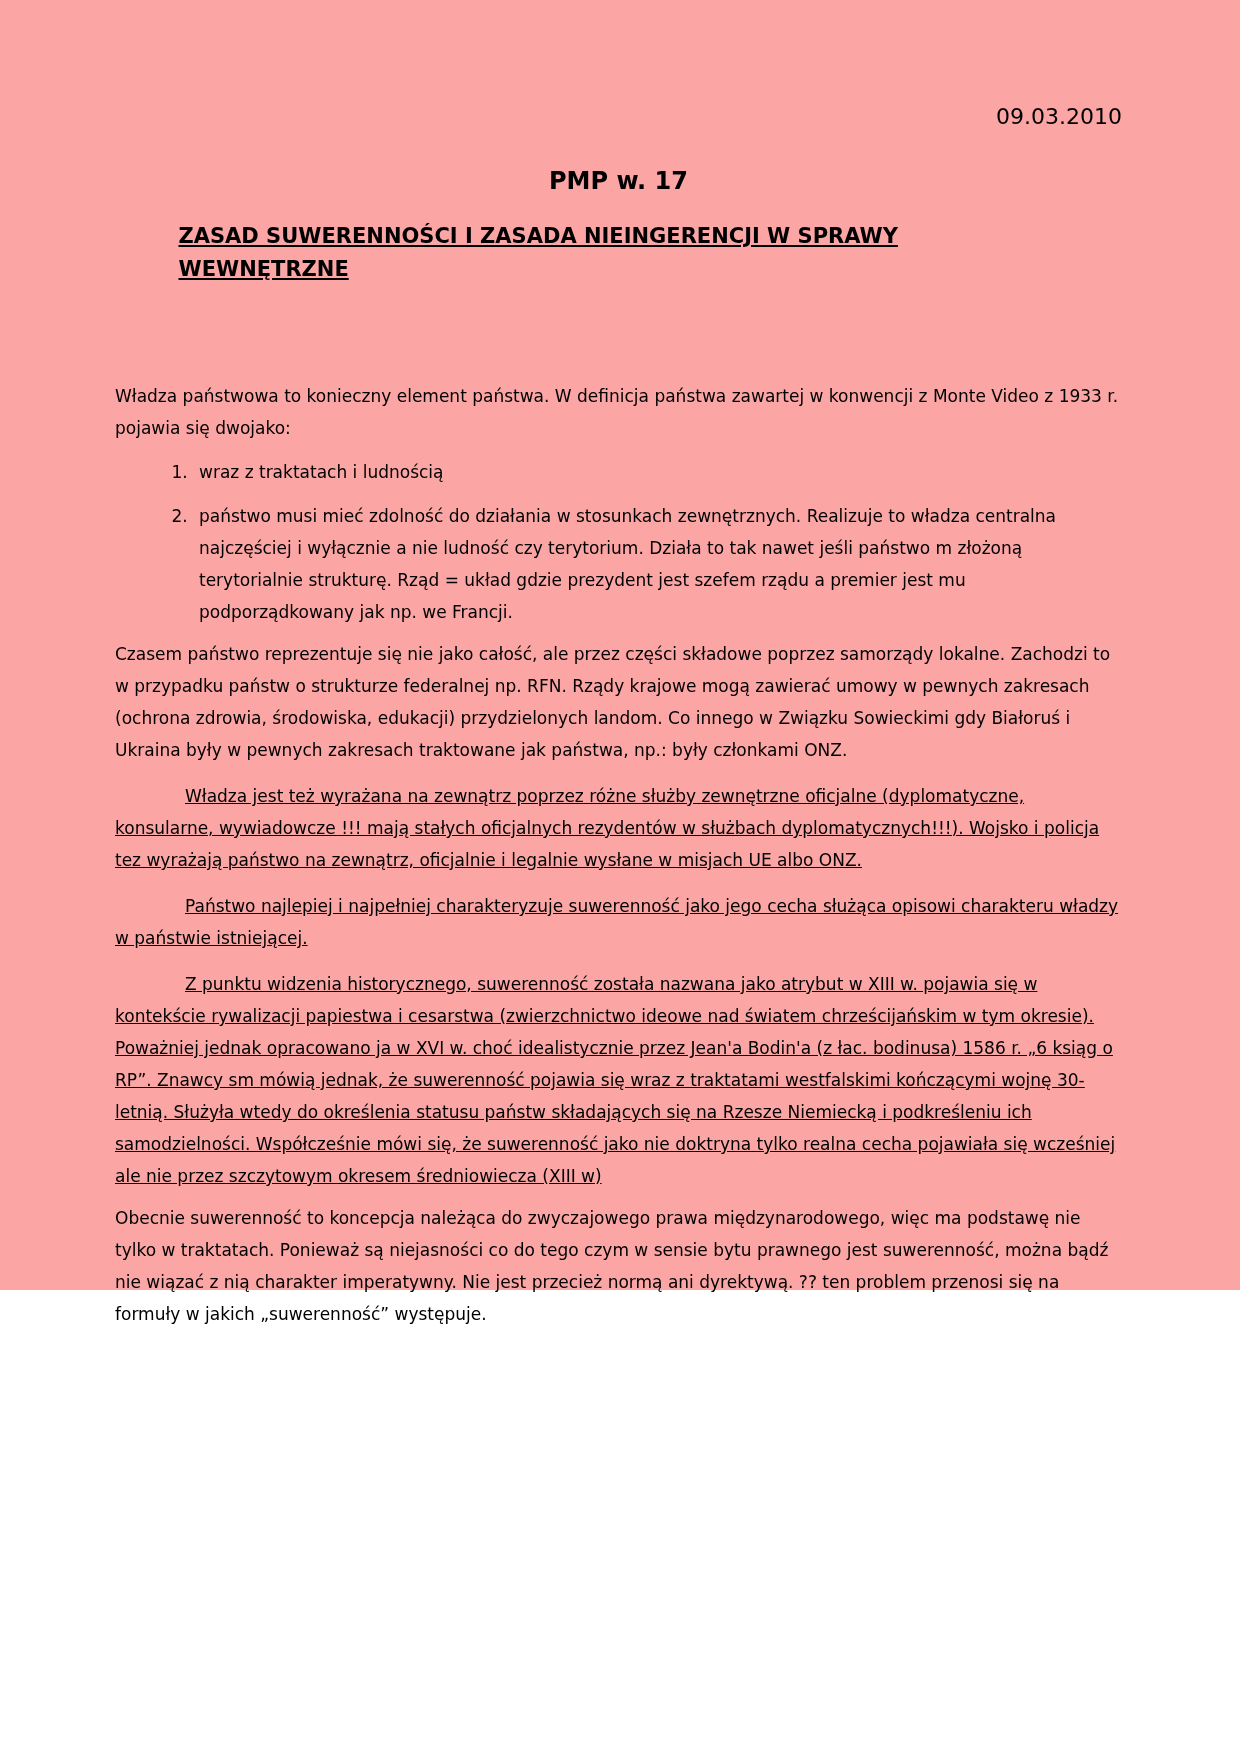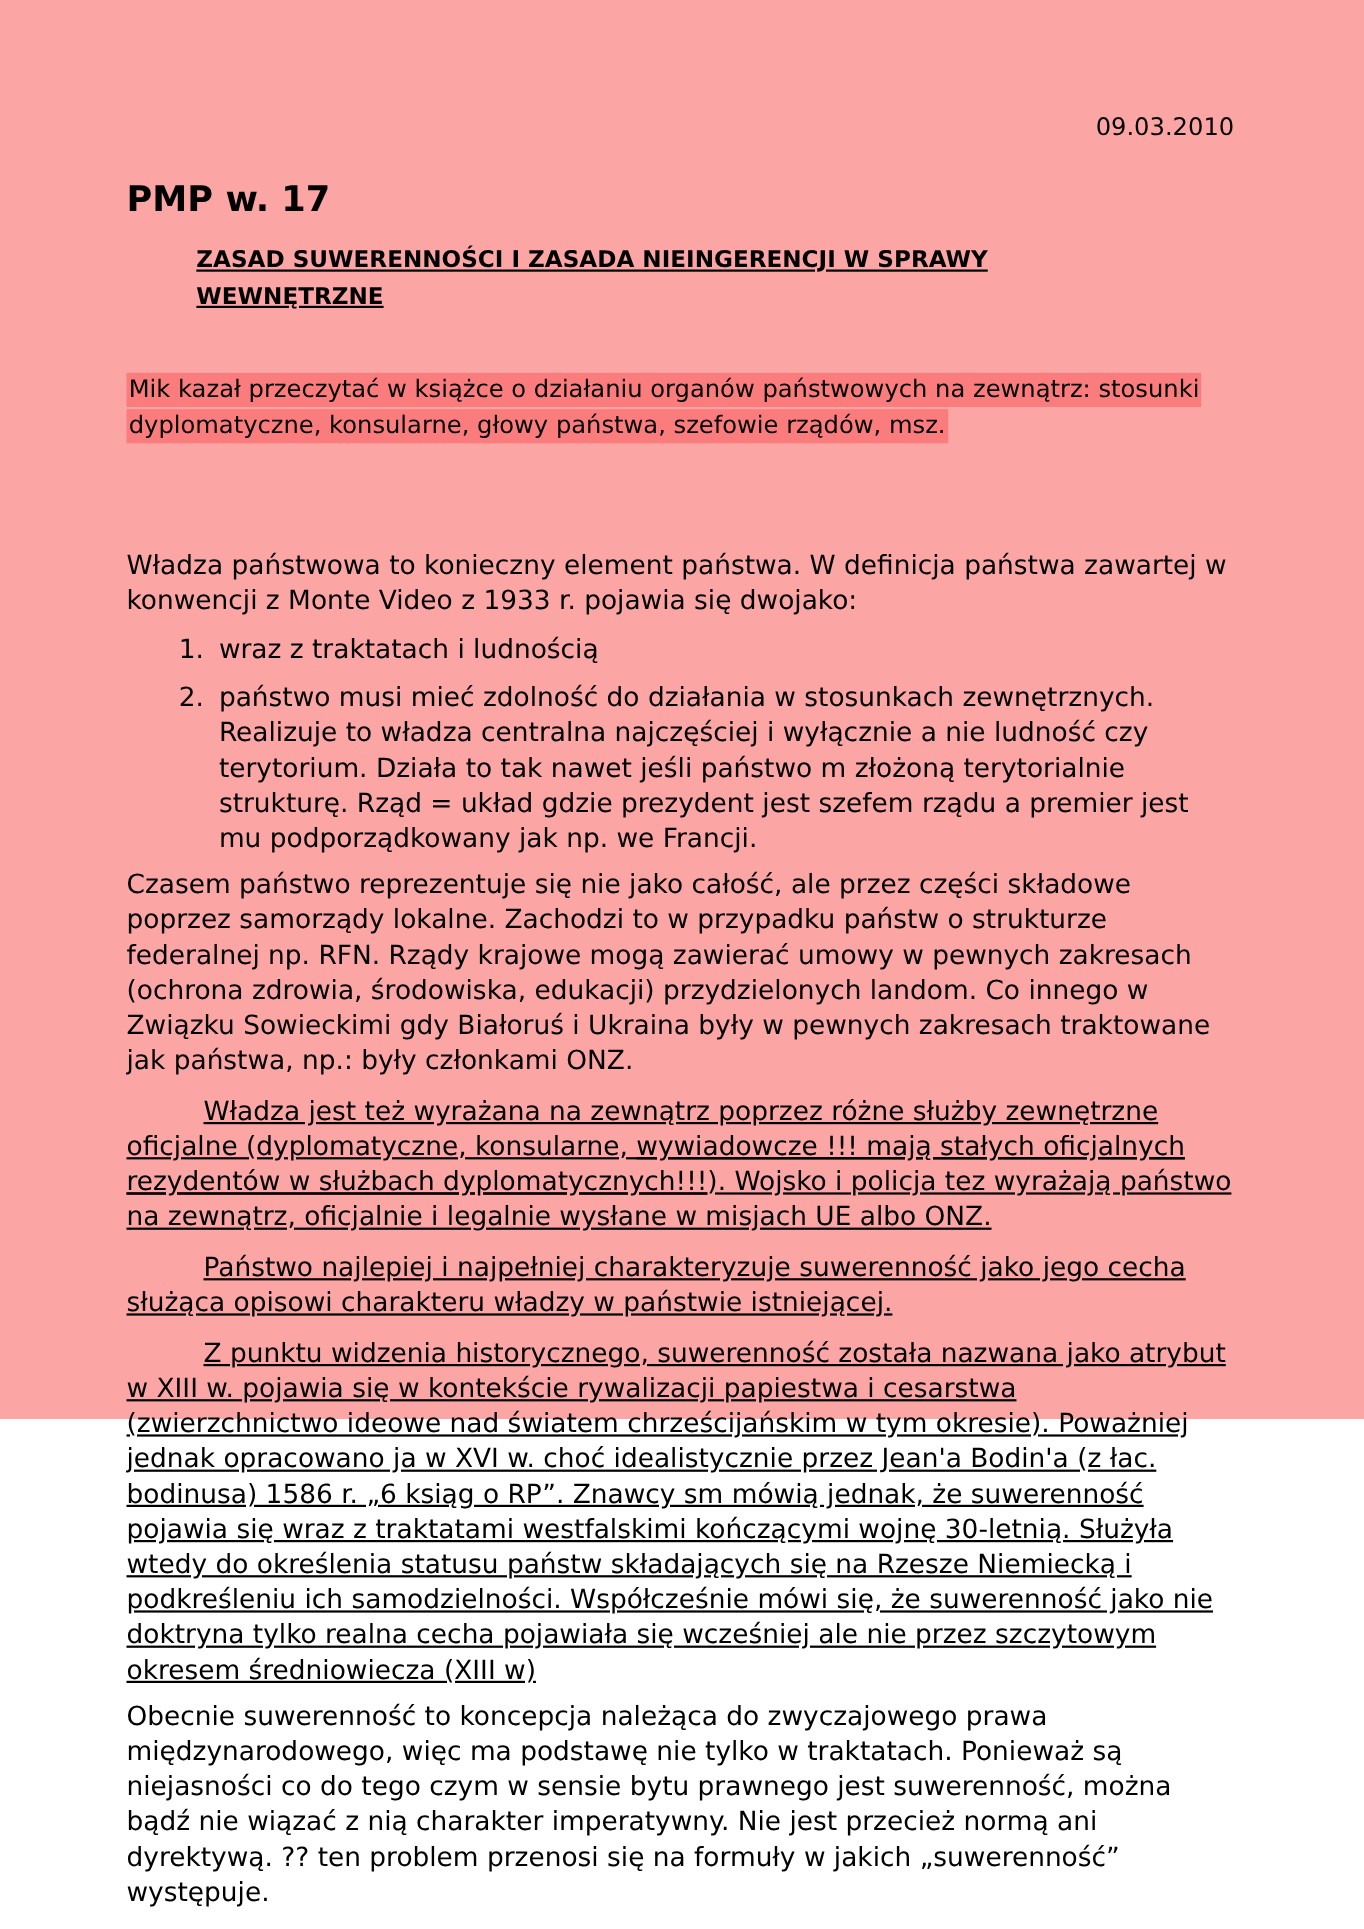--- a/index.html
+++ b/index.html
@@ -21,22 +21,22 @@
     padding: 104px 118px 0 115px;
     background: #fca5a5;
   }
   .date {
     text-align: right;
     font-size: 22px;
     line-height: 26px;
     margin: 0;
   }
   .title {
-    text-align: left;
-    font-size: 32px;
+    text-align: center;
+    font-size: 24px;
     font-weight: bold;
     line-height: 34px;
     margin: 34px 0 0 0;
   }
   .heading {
     text-align: left;
     font-size: 21px;
     font-weight: bold;
     line-height: 33px;
     text-decoration: underline;
@@ -48,21 +48,21 @@
     font-size: 22px;
     line-height: 33px;
   }
   .highlight {
     background: #fa7c7c;
     padding: 3px 2px;
     -webkit-box-decoration-break: clone;
     box-decoration-break: clone;
   }
   .body-text {
-    font-size: 24px;
+    font-size: 17px;
     line-height: 32px;
   }
   p.body-text { margin: 10px 0 0 0; }
   p.intro { margin-top: 94px; }
   p.indent { text-indent: 70px; margin-top: 14px; text-decoration: underline; }
   ol.def-list {
     margin: 8px 0 0 0;
     padding: 0 0 0 78px;
   }
   ol.def-list li {
@@ -75,21 +75,20 @@
 <body>
 
 <div class="page">
 
   <p class="date">09.03.2010</p>
 
   <h1 class="title">PMP w. 17</h1>
 
   <h2 class="heading">ZASAD SUWERENNOŚCI I ZASADA NIEINGERENCJI W SPRAWY WEWNĘTRZNE</h2>
 
-  <p class="highlight-para"><span class="highlight">Mik kazał przeczytać w książce o działaniu organów państwowych na zewnątrz: stosunki dyplomatyczne, konsularne, głowy państwa, szefowie rządów, msz.</span></p>
 
   <p class="body-text intro">Władza państwowa to konieczny element państwa. W definicja państwa zawartej w konwencji z Monte Video z 1933 r. pojawia się dwojako:</p>
 
   <ol class="def-list body-text">
     <li><span>wraz z traktatach i ludnością</span></li>
     <li><span>państwo musi mieć zdolność do działania w stosunkach zewnętrznych. Realizuje to władza centralna najczęściej i wyłącznie a nie ludność czy terytorium. Działa to tak nawet jeśli państwo m złożoną terytorialnie strukturę. Rząd = układ gdzie prezydent jest szefem rządu a premier jest mu podporządkowany jak np. we Francji.</span></li>
   </ol>
 
   <p class="body-text">Czasem państwo reprezentuje się nie jako całość, ale przez części składowe poprzez samorządy lokalne. Zachodzi to w przypadku państw o strukturze federalnej np. RFN. Rządy krajowe mogą zawierać umowy w pewnych zakresach (ochrona zdrowia, środowiska, edukacji) przydzielonych landom. Co innego w Związku Sowieckimi gdy Białoruś i Ukraina były w pewnych zakresach traktowane jak państwa, np.: były członkami ONZ.</p>
 

